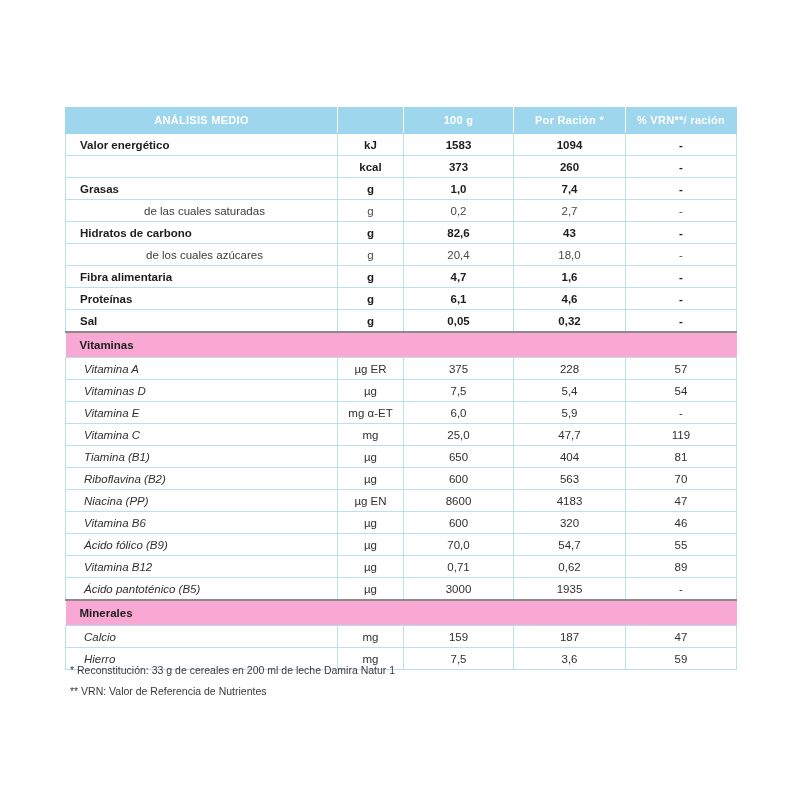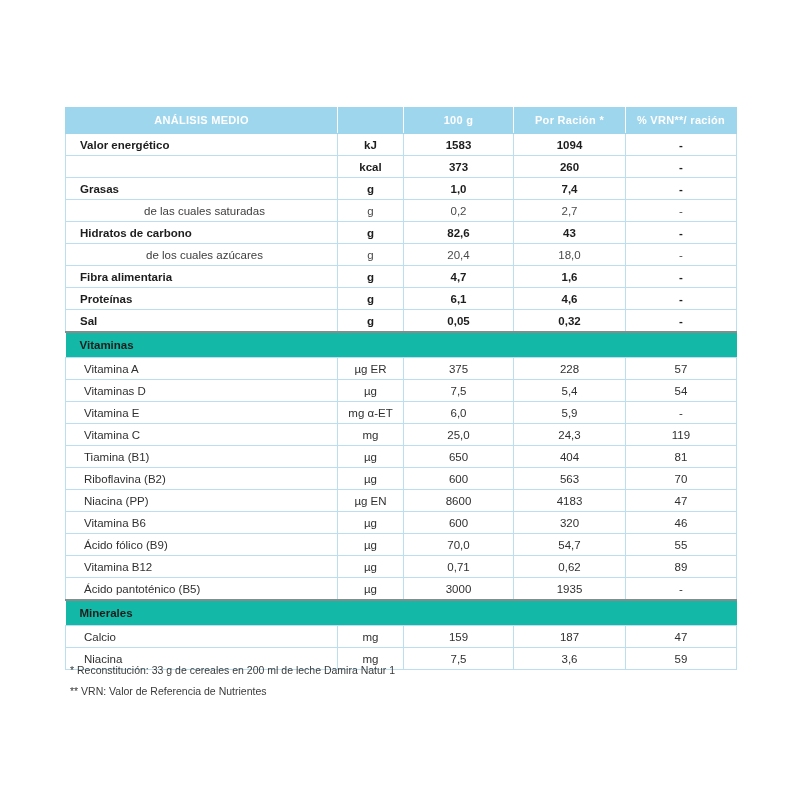--- a/index.html
+++ b/index.html
@@ -82,33 +82,33 @@
     padding-right: 2px;
   }
 
   
   tr.bold td { font-weight: bold; color: #1d1d1d; }
   tr.light td { font-weight: normal; color: #4a4a4a; }
   tr.light td.name { color: #3d3d3d; text-align: center; }
 
   
   tr.item td { font-weight: normal; color: #303030; }
-  tr.item td.name { padding-left: 18px; }
+  tr.item td.name { padding-left: 18px; font-style: italic; }
 
   
   tr.section td {
     border: none;
     border-top: 2px solid #8a8a8a;
     border-bottom: 1px solid #b9dff0;
     font-weight: bold;
     color: #1d1d1d;
     text-align: left;
     padding-left: 14px;
     height: 24px;
-    background: #14b8a6;
+    background: #f9a8d4;
   }
 
   
 
   
   tbody tr.last-row td {
     border-bottom: 1px solid #b9dff0;
   }
 
   
@@ -234,21 +234,21 @@
             <td class="name">Vitamina E</td>
             <td class="unit">mg α-ET</td>
             <td class="num">6,0</td>
             <td class="num">5,9</td>
             <td class="num">-</td>
           </tr>
           <tr class="item">
             <td class="name">Vitamina C</td>
             <td class="unit">mg</td>
             <td class="num">25,0</td>
-            <td class="num">24,3</td>
+            <td class="num">47,7</td>
             <td class="num">119</td>
           </tr>
           <tr class="item">
             <td class="name">Tiamina (B1)</td>
             <td class="unit">µg</td>
             <td class="num">650</td>
             <td class="num">404</td>
             <td class="num">81</td>
           </tr>
           <tr class="item">
@@ -297,21 +297,21 @@
             <td colspan="5">Minerales</td>
           </tr>
           <tr class="item">
             <td class="name">Calcio</td>
             <td class="unit">mg</td>
             <td class="num">159</td>
             <td class="num">187</td>
             <td class="num">47</td>
           </tr>
           <tr class="item last-row">
-            <td class="name">Niacina</td>
+            <td class="name">Hierro</td>
             <td class="unit">mg</td>
             <td class="num">7,5</td>
             <td class="num">3,6</td>
             <td class="num">59</td>
           </tr>
         </tbody>
     </table>
   </div>
 
   <div class="footnotes" id="footnotes">

